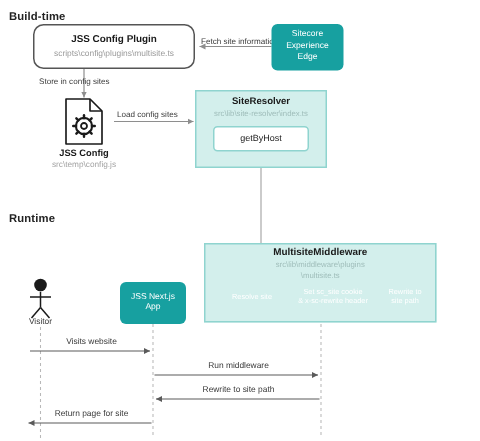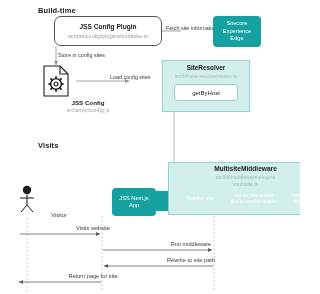--- a/index.html
+++ b/index.html
@@ -13,21 +13,21 @@
     position: relative;
     font-family: "Liberation Sans", sans-serif;
     color: #333333;
     overflow: hidden;
   }
   #canvas {
     position: absolute;
     left: 0; top: 0;
     width: 300px; height: 294px;
   }
-  .abs { position: absolute; margin-left: 32px; }
+  .abs { position: absolute; }
 
   
   .section-title {
     font-size: 7.5px;
     font-weight: bold;
     color: #222222;
     letter-spacing: 0.1px;
     white-space: nowrap;
   }
 
@@ -303,21 +303,21 @@
 
 <div class="abs conn-label" style="left:78px; top:74px;">Load config sites</div>
 
 <div class="abs resolver-box"></div>
 <div class="abs resolver-title">SiteResolver</div>
 <div class="abs resolver-sub">src\lib\site-resolver\index.ts</div>
 <div class="abs gethost-box">
   <span>getByHost</span>
 </div>
 
-<div class="abs section-title" style="left:6px; top:141px;">Visits</div>
+<div class="abs section-title" style="left:6px; top:141px;">Runtime</div>
 
 <div class="abs mw-box"></div>
 <div class="abs mw-title">MultisiteMiddleware</div>
 <div class="abs mw-sub" style="white-space:pre-line;">src\lib\middleware\plugins
 \multisite.ts</div>
 
 <div class="abs chevrons">
   <div class="chev-label" style="left:6px; top:5px; width:44px;">Resolve site</div>
   <div class="chev-label" style="left:54px; top:2px; width:56px;">Set sc_site cookie
 &amp; x-sc-rewrite header</div>

